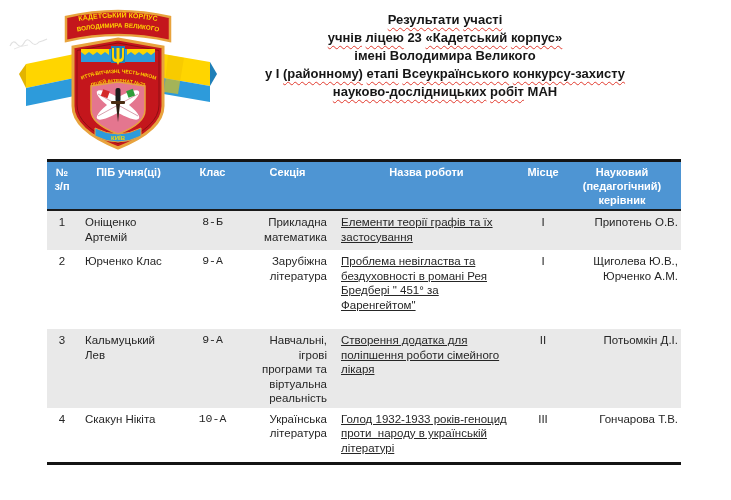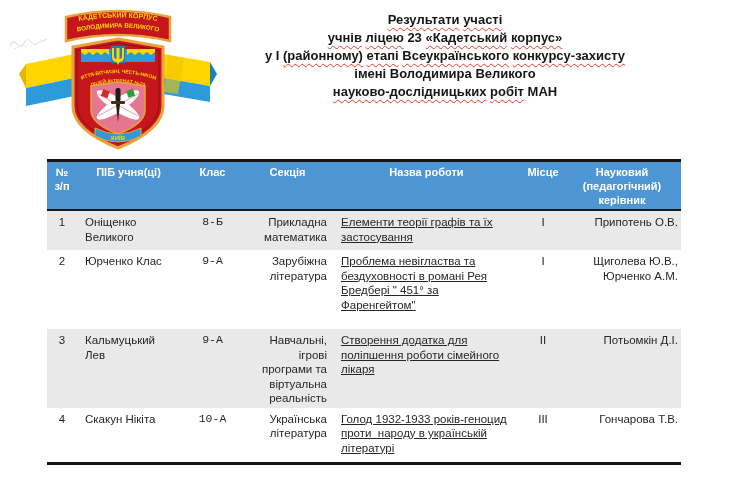--- a/index.html
+++ b/index.html
@@ -123,22 +123,22 @@
       <g>
         <path d="M77,126 Q100,138 123,126 L123,134 Q100,146 77,134 Z" fill="#2D9BDB" stroke="#E8A33D" stroke-width="1"></path>
         <text x="100" y="137.5" font-size="6" font-weight="bold" fill="#FFD500" text-anchor="middle" font-family="Liberation Sans, sans-serif">КИЇВ</text>
       </g>
     </g>
   </svg>
 
   <div class="doc-title" id="doc-title">
       <div><span class="sq">Результати</span> <span class="sq">участі</span></div>
       <div><span class="sq">учнів</span> <span class="sq">ліцею</span> <span>23</span> <span class="sq">«Кадетський</span> <span class="sq">корпус»</span></div>
+      <div><span>імені</span> <span>Володимира</span> <span>Великого</span></div>
       <div><span>у</span> <span>І</span> <span class="sq">(районному)</span> <span class="sq">етапі</span> <span class="sq">Всеукраїнського</span> <span class="sq">конкурсу-захисту</span></div>
-      <div><span>імені</span> <span>Володимира</span> <span>Великого</span></div>
       <div><span class="sq">науково-дослідницьких</span> <span class="sq">робіт</span> <span>МАН</span></div>
     </div>
 
   <table class="results-table">
     <colgroup id="tbl-cols">
         <col style="width: 30px;">
         <col style="width: 103px;">
         <col style="width: 65px;">
         <col style="width: 85px;">
         <col style="width: 193px;">
@@ -155,21 +155,21 @@
           <th>Назва роботи</th>
           <th>Місце</th>
           <th>Науковий
 (педагогічний)
 керівник</th>
         </tr>
       </thead>
     <tbody id="tbl-body">
         <tr class="alt" style="height: 40px;">
           <td class="c-num">1</td>
-          <td class="c-name">Оніщенко Великого</td>
+          <td class="c-name">Оніщенко Артемій</td>
           <td class="c-class">8-Б</td>
           <td class="c-sect">Прикладна
 математика</td>
           <td class="c-work">Елементи теорії графів та їх
 застосування</td>
           <td class="c-place">І</td>
           <td class="c-adv">Припотень О.В.</td>
         </tr>
         <tr style="height: 79px;">
           <td class="c-num">2</td>

